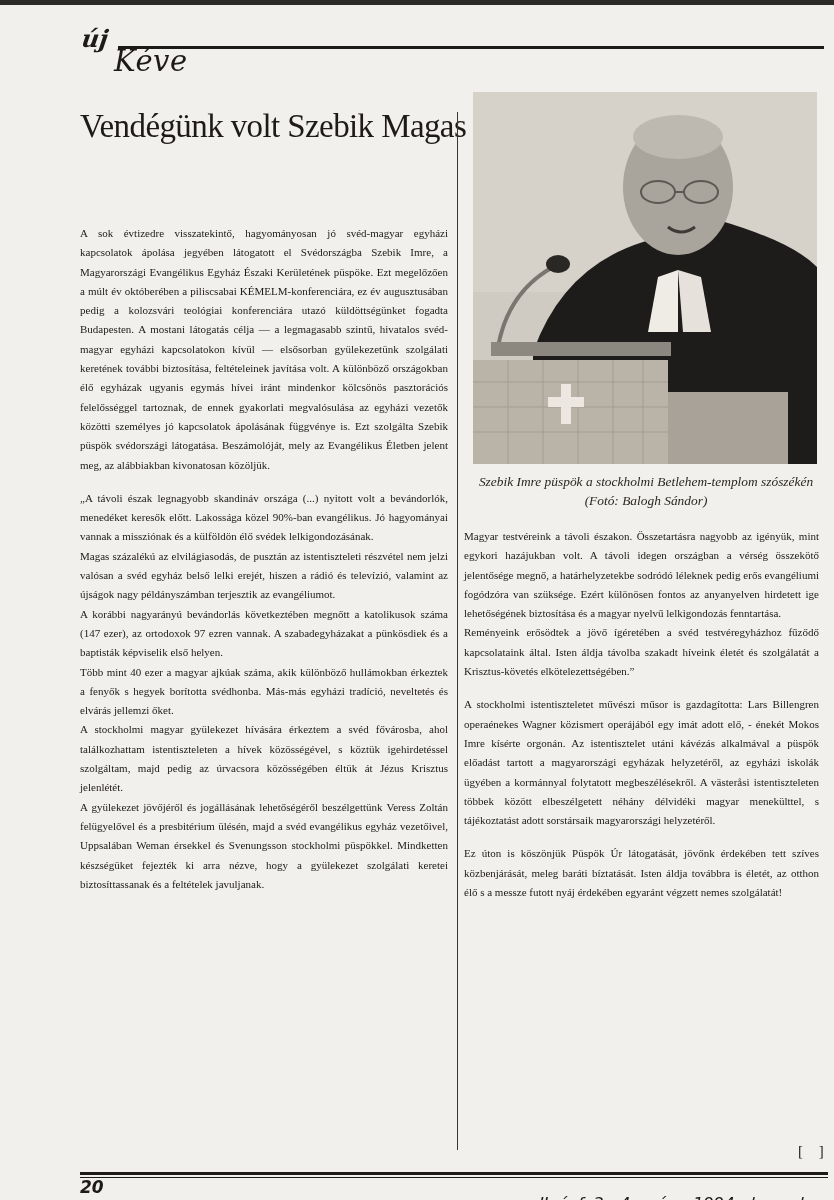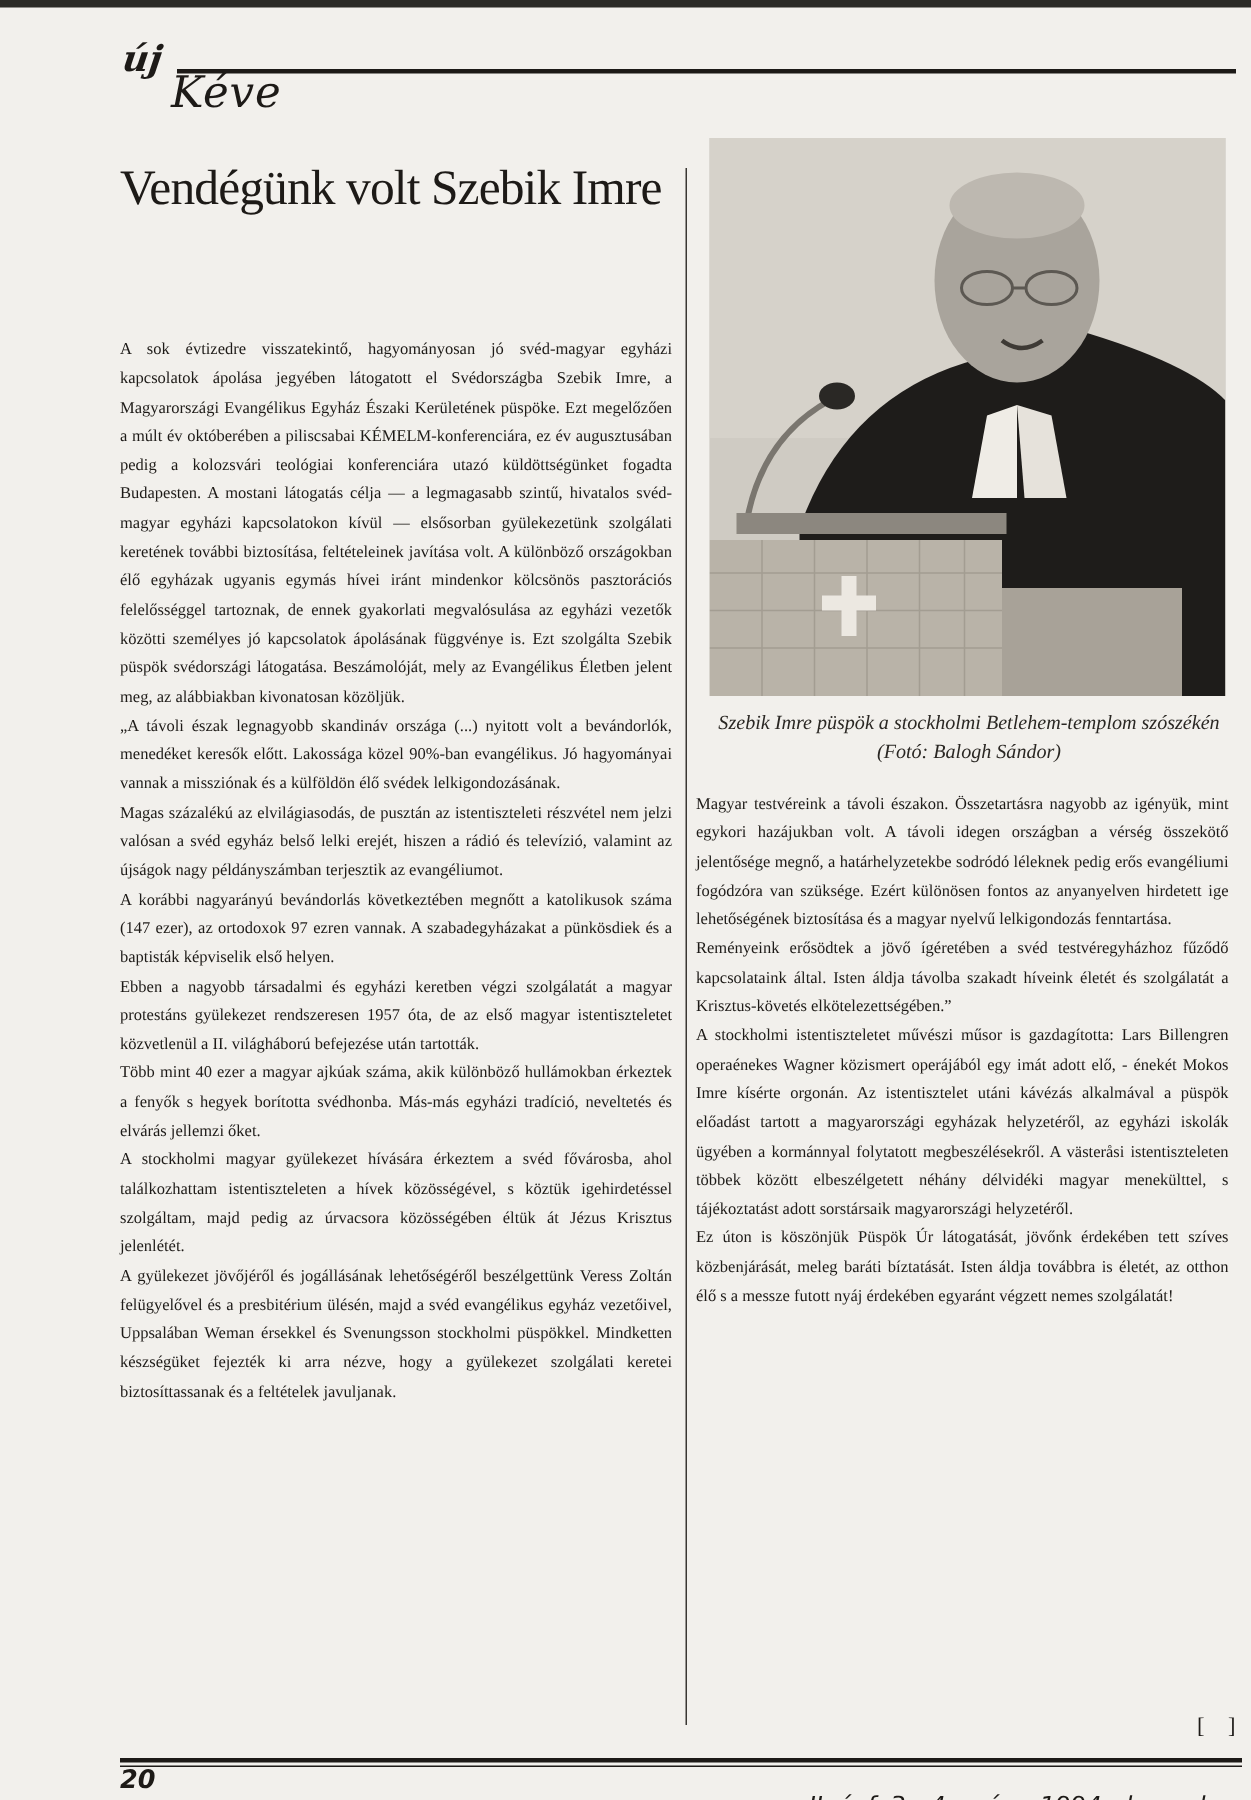--- a/index.html
+++ b/index.html
@@ -33,21 +33,21 @@
     font-size: 33px; font-weight: normal; letter-spacing: -0.6px; margin: 0;
     color: #1d1a17; white-space: nowrap;
   }
   .col-divider {
     position: absolute; left: 457px; top: 112px; width: 1px; height: 1038px; background: #3a3733;
   }
   .col {
     position: absolute; font-size: 11px; line-height: 19.3px; text-align: justify;
   }
   .col p { margin: 0; hyphens: manual; }
-  .col p.gap { }
+  .col p.gap { margin-top: 14px; }
   .left-col { left: 80px; top: 224px; width: 368px; }
   .right-col { left: 464px; top: 527px; width: 355px; }
 
   .photo {
     position: absolute; left: 473px; top: 92px; width: 344px; height: 372px;
     overflow: hidden; background: #c9c5bd;
   }
   .photo svg { display: block; }
   .caption {
     position: absolute; left: 466px; top: 472px; width: 360px;
@@ -73,30 +73,29 @@
 <body>
 
 <div class="top-band"></div>
 
 <div class="masthead">
   <div class="rule"></div>
   <span class="uj">új</span>
   <span class="keve">Kéve</span>
 </div>
 
-<h1 class="title">Vendégünk volt Szebik Imre</h1>
+<h1 class="title">Vendégünk volt Szebik Magas</h1>
 
 <div class="col-divider"></div>
 
 <div class="col left-col">
   <p>A sok évtizedre visszatekintő, hagyományosan jó svéd-magyar egyházi kapcsolatok ápolása jegyében látogatott el Svédországba Szebik Imre, a Magyarországi Evangélikus Egyház Északi Kerületének püspöke. Ezt megelőzően a múlt év októberében a piliscsabai KÉMELM-konferenciára, ez év augusztusában pedig a kolozsvári teológiai konferenciára utazó küldöttségünket fogadta Budapesten. A mostani látogatás célja — a legmagasabb szintű, hivatalos svéd-magyar egyházi kapcsolatokon kívül — elsősorban gyülekezetünk szolgálati keretének további biztosítása, feltételeinek javítása volt. A különböző országokban élő egyházak ugyanis egymás hívei iránt mindenkor kölcsönös pasztorációs felelősséggel tartoznak, de ennek gyakorlati megvalósulása az egyházi vezetők közötti személyes jó kapcsolatok ápolásának függvénye is. Ezt szolgálta Szebik püspök svédországi látogatása. Beszámolóját, mely az Evangélikus Életben jelent meg, az alábbiakban kivonatosan közöljük.</p>
   <p class="gap">„A távoli észak legnagyobb skandináv országa (...) nyitott volt a bevándorlók, menedéket keresők előtt. Lakossága közel 90%-ban evangélikus. Jó hagyományai vannak a missziónak és a külföldön élő svédek lelkigondozásának.</p>
   <p>Magas százalékú az elvilágiasodás, de pusztán az istentiszteleti részvétel nem jelzi valósan a svéd egyház belső lelki erejét, hiszen a rádió és televízió, valamint az újságok nagy példányszámban terjesztik az evangéliumot.</p>
   <p>A korábbi nagyarányú bevándorlás következtében megnőtt a katolikusok száma (147 ezer), az ortodoxok 97 ezren vannak. A szabadegyházakat a pünkösdiek és a baptisták képviselik első helyen.</p>
-  <p>Ebben a nagyobb társadalmi és egyházi keretben végzi szolgálatát a magyar protestáns gyülekezet rendszeresen 1957 óta, de az első magyar istentiszteletet közvetlenül a II. világháború befejezése után tartották.</p>
   <p>Több mint 40 ezer a magyar ajkúak száma, akik különböző hullámokban érkeztek a fenyők s hegyek borította svédhonba. Más-más egyházi tradíció, neveltetés és elvárás jellemzi őket.</p>
   <p>A stockholmi magyar gyülekezet hívására érkeztem a svéd fővárosba, ahol találkozhattam istentiszteleten a hívek közösségével, s köztük igehirdetéssel szolgáltam, majd pedig az úrvacsora közösségében éltük át Jézus Krisztus jelenlétét.</p>
   <p>A gyülekezet jövőjéről és jogállásának lehetőségéről beszélgettünk Veress Zoltán felügyelővel és a presbitérium ülésén, majd a svéd evangélikus egyház vezetőivel, Uppsalában Weman érsekkel és Svenungsson stockholmi püspökkel. Mindketten készségüket fejezték ki arra nézve, hogy a gyülekezet szolgálati keretei biztosíttassanak és a feltételek javuljanak.</p>
 </div>
 
 <div class="photo">
   <svg width="344" height="372" viewBox="0 0 344 372">
     <rect x="0" y="0" width="344" height="372" fill="#cfcbc3"></rect>
     <rect x="0" y="0" width="344" height="200" fill="#d6d2ca"></rect>
 

